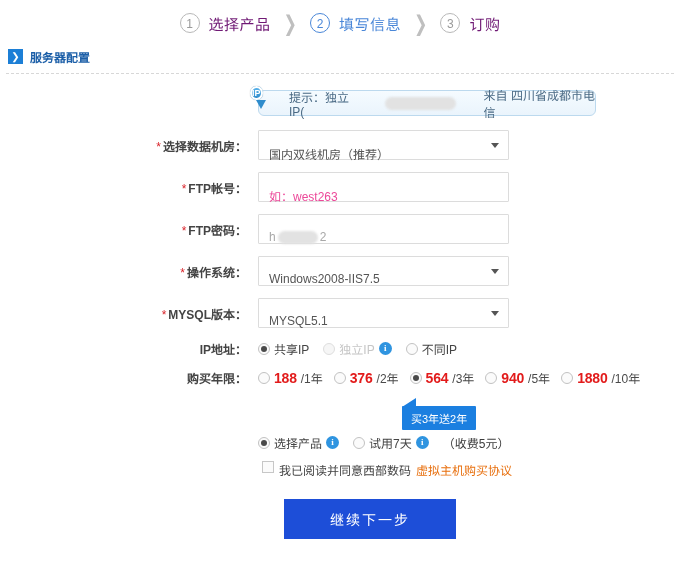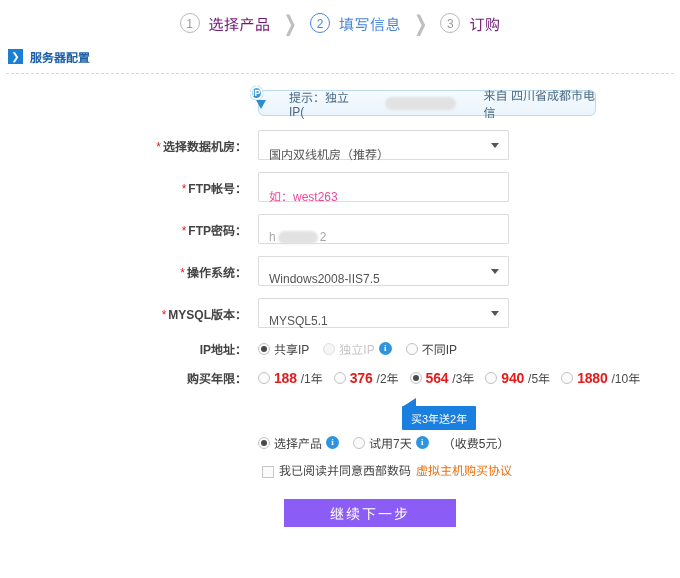--- a/index.html
+++ b/index.html
@@ -292,21 +292,21 @@
     height: 0;
     border-top: 9px solid transparent;
     border-bottom: 0 solid transparent;
     border-right: 14px solid #1b7fe0;
   }
 
   
   .fee { color: #3b3b3b; font-size: 12px; }
   .agree-row {
     display: flex;
-    align-items: flex-end;
+    align-items: flex-start;
     gap: 5px;
     padding-left: 262px;
     margin-top: 10px;
     font-size: 12px;
     color: #444444;
   }
   .cbox {
     width: 12px;
     height: 12px;
     border: 1px solid #c7c7c7;
@@ -320,22 +320,22 @@
     cursor: pointer;
   }
 
   
   .submit-wrap {
     padding-left: 284px;
     padding-top: 21px;
   }
   .submit {
     width: 172px;
-    height: 28px;
-    background: #8b5cf6;
+    height: 40px;
+    background: #1d4ed8;
     color: #ffffff;
     font-size: 14px;
     border: none;
     letter-spacing: 2px;
     cursor: pointer;
     font-family: Liberation Sans, sans-serif;
   }
   .offrow { padding-left: 258px; }
 </style>
 </head>

